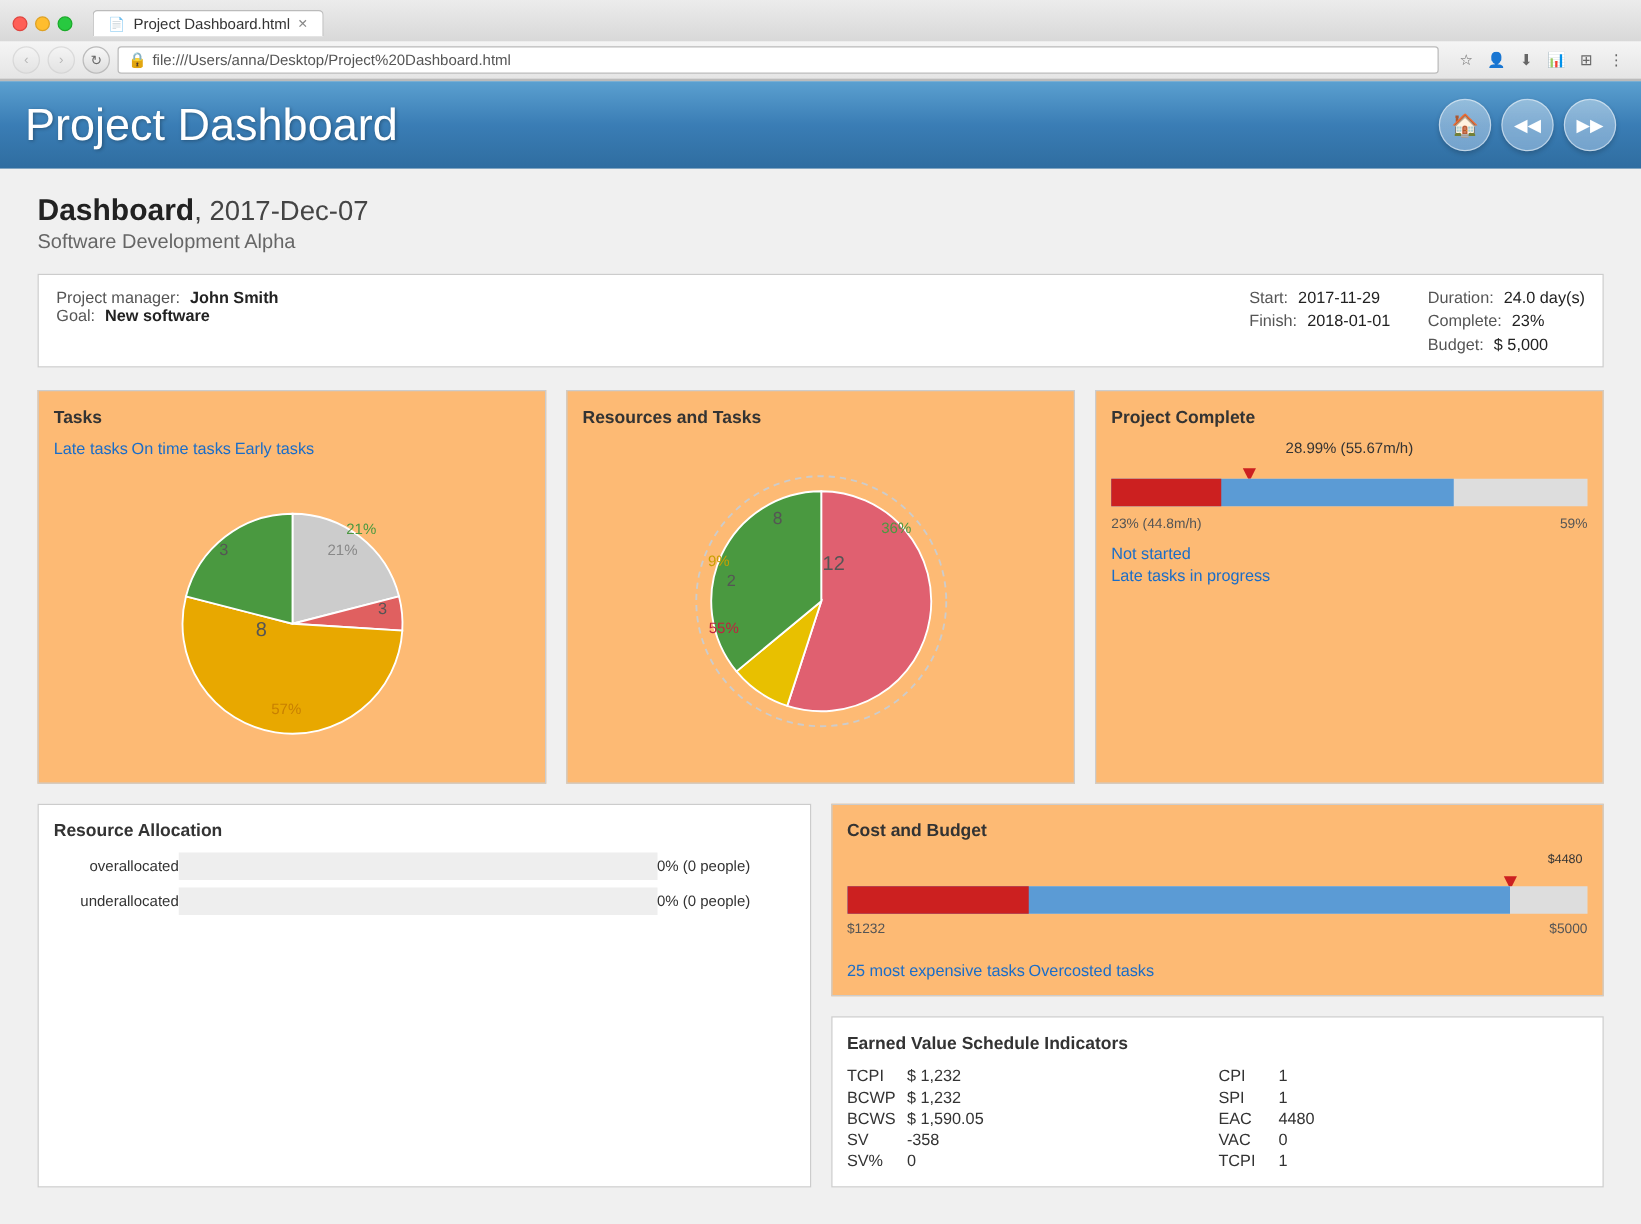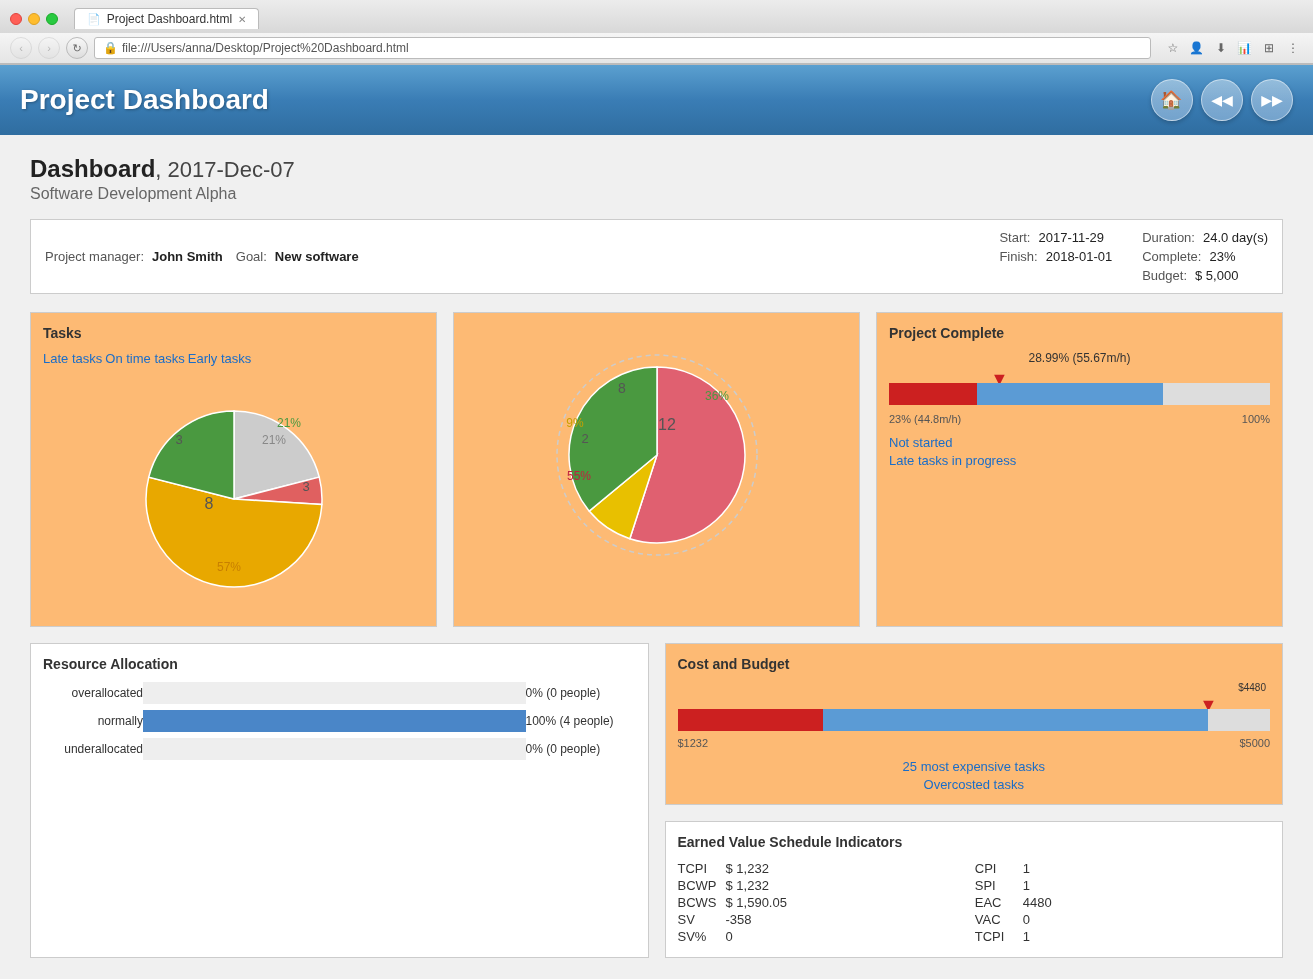--- a/index.html
+++ b/index.html
@@ -26,42 +26,42 @@
 
     
     .app-header {
       background: linear-gradient(to bottom, #5ba0d0, #3a7db5, #2f6da0);
       padding: 14px 20px;
       display: flex;
       align-items: center;
       justify-content: space-between;
       min-height: 70px;
     }
-    .app-title { color: white; font-size: 28px; font-weight: bold; text-shadow: 1px 1px 3px rgba(0,0,0,0.3); }
+    .app-title { color: white; font-size: 36px; font-weight: normal; text-shadow: 1px 1px 3px rgba(0,0,0,0.3); }
     .header-buttons { display: flex; gap: 8px; }
     .header-btn {
       width: 42px; height: 42px; border-radius: 50%;
       background: linear-gradient(to bottom, rgba(255,255,255,0.4), rgba(180,210,240,0.5));
       border: 1px solid rgba(255,255,255,0.5);
       display: flex; align-items: center; justify-content: center;
       color: white; font-size: 18px; cursor: pointer;
       box-shadow: 0 2px 4px rgba(0,0,0,0.2);
     }
 
     
     .main-content { background: #f0f0f0; padding: 20px 30px; min-height: calc(979px - 110px); }
 
     .dashboard-header { margin-bottom: 16px; }
     .dashboard-title { font-size: 22px; color: #444; }
     .dashboard-title strong { color: #222; font-size: 24px; }
     .dashboard-subtitle { font-size: 16px; color: #666; margin-top: 2px; }
 
     
     .info-box { border: 1px solid #ccc; background: white; padding: 10px 14px; display: flex; justify-content: space-between; margin-bottom: 18px; }
-    .info-left { display: flex; gap: 13px; }
+    .info-left { display: flex; flex-direction: column; gap: 0; }
     .info-right { display: flex; gap: 30px; }
     .info-row { display: flex; gap: 8px; align-items: center; font-size: 13px; color: #555; }
     .info-row strong { color: #222; }
     .info-col { display: flex; flex-direction: column; gap: 4px; }
     .info-label { color: #555; font-size: 13px; }
     .info-value { color: #222; font-size: 13px; }
 
     
     .grid-3 { display: grid; grid-template-columns: 1fr 1fr 1fr; gap: 16px; margin-bottom: 16px; }
     .grid-2-bottom { display: grid; grid-template-columns: 1fr 1fr; gap: 16px; }
@@ -79,21 +79,21 @@
     
     .progress-section { margin: 8px 0; }
     .progress-indicator { text-align: center; font-size: 12px; color: #333; margin-bottom: 4px; }
     .progress-labels { display: flex; justify-content: space-between; font-size: 11px; color: #555; }
     .progress-links { margin-top: 10px; display: flex; flex-direction: column; gap: 3px; }
     .progress-links a { color: #1a6dc8; text-decoration: none; font-size: 13px; }
 
     
     .cost-bar-section { margin: 8px 0; }
     .cost-labels { display: flex; justify-content: space-between; font-size: 11px; color: #555; }
-    .cost-links { margin-top: 10px; display: flex; flex-direction: column; gap: 3px; text-align: center; }
+    .cost-links { margin-top: 20px; display: flex; flex-direction: row; gap: 3px; }
     .cost-links a { color: #1a6dc8; text-decoration: none; font-size: 13px; }
 
     
     .resource-panel { background: white; border: 1px solid #ccc; padding: 12px; }
     .resource-row { display: flex; align-items: center; gap: 0; margin: 6px 0; }
     .resource-label { width: 100px; text-align: right; font-size: 12px; color: #333; }
     .resource-bar-wrap { flex: 1; height: 22px; background: #eee; }
     .resource-bar { height: 100%; background: #4a86c8; }
     .resource-pct { width: 110px; font-size: 12px; color: #333; }
 
@@ -219,20 +219,21 @@
               <text x="-25" y="10" text-anchor="middle" font-size="16" fill="#555">8</text>
               <text x="-5" y="72" text-anchor="middle" font-size="12" fill="#c88000">57%</text>
               <text x="-55" y="-55" text-anchor="middle" font-size="13" fill="#555">3</text>
               <text x="55" y="-72" text-anchor="middle" font-size="12" fill="#4a9940">21%</text>
             </g>
           </svg>
       </div>
     </div>
 
     <div class="panel">
+      <div class="panel-title">Resources and Tasks</div>
       <div class="pie-container">
         <svg width="230" height="240" viewBox="0 0 230 240">
             <g transform="translate(115,120)">
               <path d="M 0,0 L 5.3884459162483544e-15,-88 A 88,88 0 1,1 -27.193495504995365,83.69297343397352 Z" fill="#e06070" stroke="white" stroke-width="1.5"></path>
               <path d="M 0,0 L -27.193495504995365,83.69297343397352 A 88,88 0 0,1 -67.80516536426944,56.09331109788471 Z" fill="#e8c000" stroke="white" stroke-width="1.5"></path>
               <path d="M 0,0 L -67.80516536426944,56.09331109788471 A 88,88 0 0,1 -1.6165337748745062e-14,-88 Z" fill="#4a9940" stroke="white" stroke-width="1.5"></path>
               <circle cx="0" cy="0" r="100" fill="none" stroke="#ccc" stroke-width="1.5" stroke-dasharray="5,4"></circle>
               <text x="10" y="-25" text-anchor="middle" font-size="16" fill="#555">12</text>
               <text x="-72" y="-12" text-anchor="middle" font-size="13" fill="#555">2</text>
               <text x="-35" y="-62" text-anchor="middle" font-size="14" fill="#555">8</text>
@@ -257,48 +258,41 @@
           <div style="position:absolute; top:14px; left:0; right:0; height:22px; background:#ddd;">
             <div style="position:absolute; top:0; left:0; width:72%; height:100%; background:#5b9bd5;"></div>
             <div style="position:absolute; top:0; left:0; width:23%; height:100%; background:#cc2020;"></div>
           </div>
         </div>
         <div class="progress-labels">
           <span>
             <span>23%</span>
             (<span>44.8m/h</span>)
           </span>
-          <span>100%</span>
+          <span>59%</span>
         </div>
       </div>
       <div class="progress-links">
         <a>Not started</a>
         <a>Late tasks in progress</a>
       </div>
     </div>
   </div>
 
   <div class="grid-2-bottom">
 
     <div class="resource-panel">
       <div class="panel-title">Resource Allocation</div>
       <div>
         <div class="resource-row">
           <div class="resource-label">overallocated</div>
           <div class="resource-bar-wrap">
             <div class="resource-bar" style="width:0%;"></div>
           </div>
           <div class="resource-pct">0% (0 people)</div>
-        </div>
-        <div class="resource-row">
-          <div class="resource-label">normally</div>
-          <div class="resource-bar-wrap">
-            <div class="resource-bar" style="width:100%;"></div>
-          </div>
-          <div class="resource-pct">100% (4 people)</div>
         </div>
         <div class="resource-row">
           <div class="resource-label">underallocated</div>
           <div class="resource-bar-wrap">
             <div class="resource-bar" style="width:0%;"></div>
           </div>
           <div class="resource-pct">0% (0 people)</div>
         </div>
       </div>
     </div>

